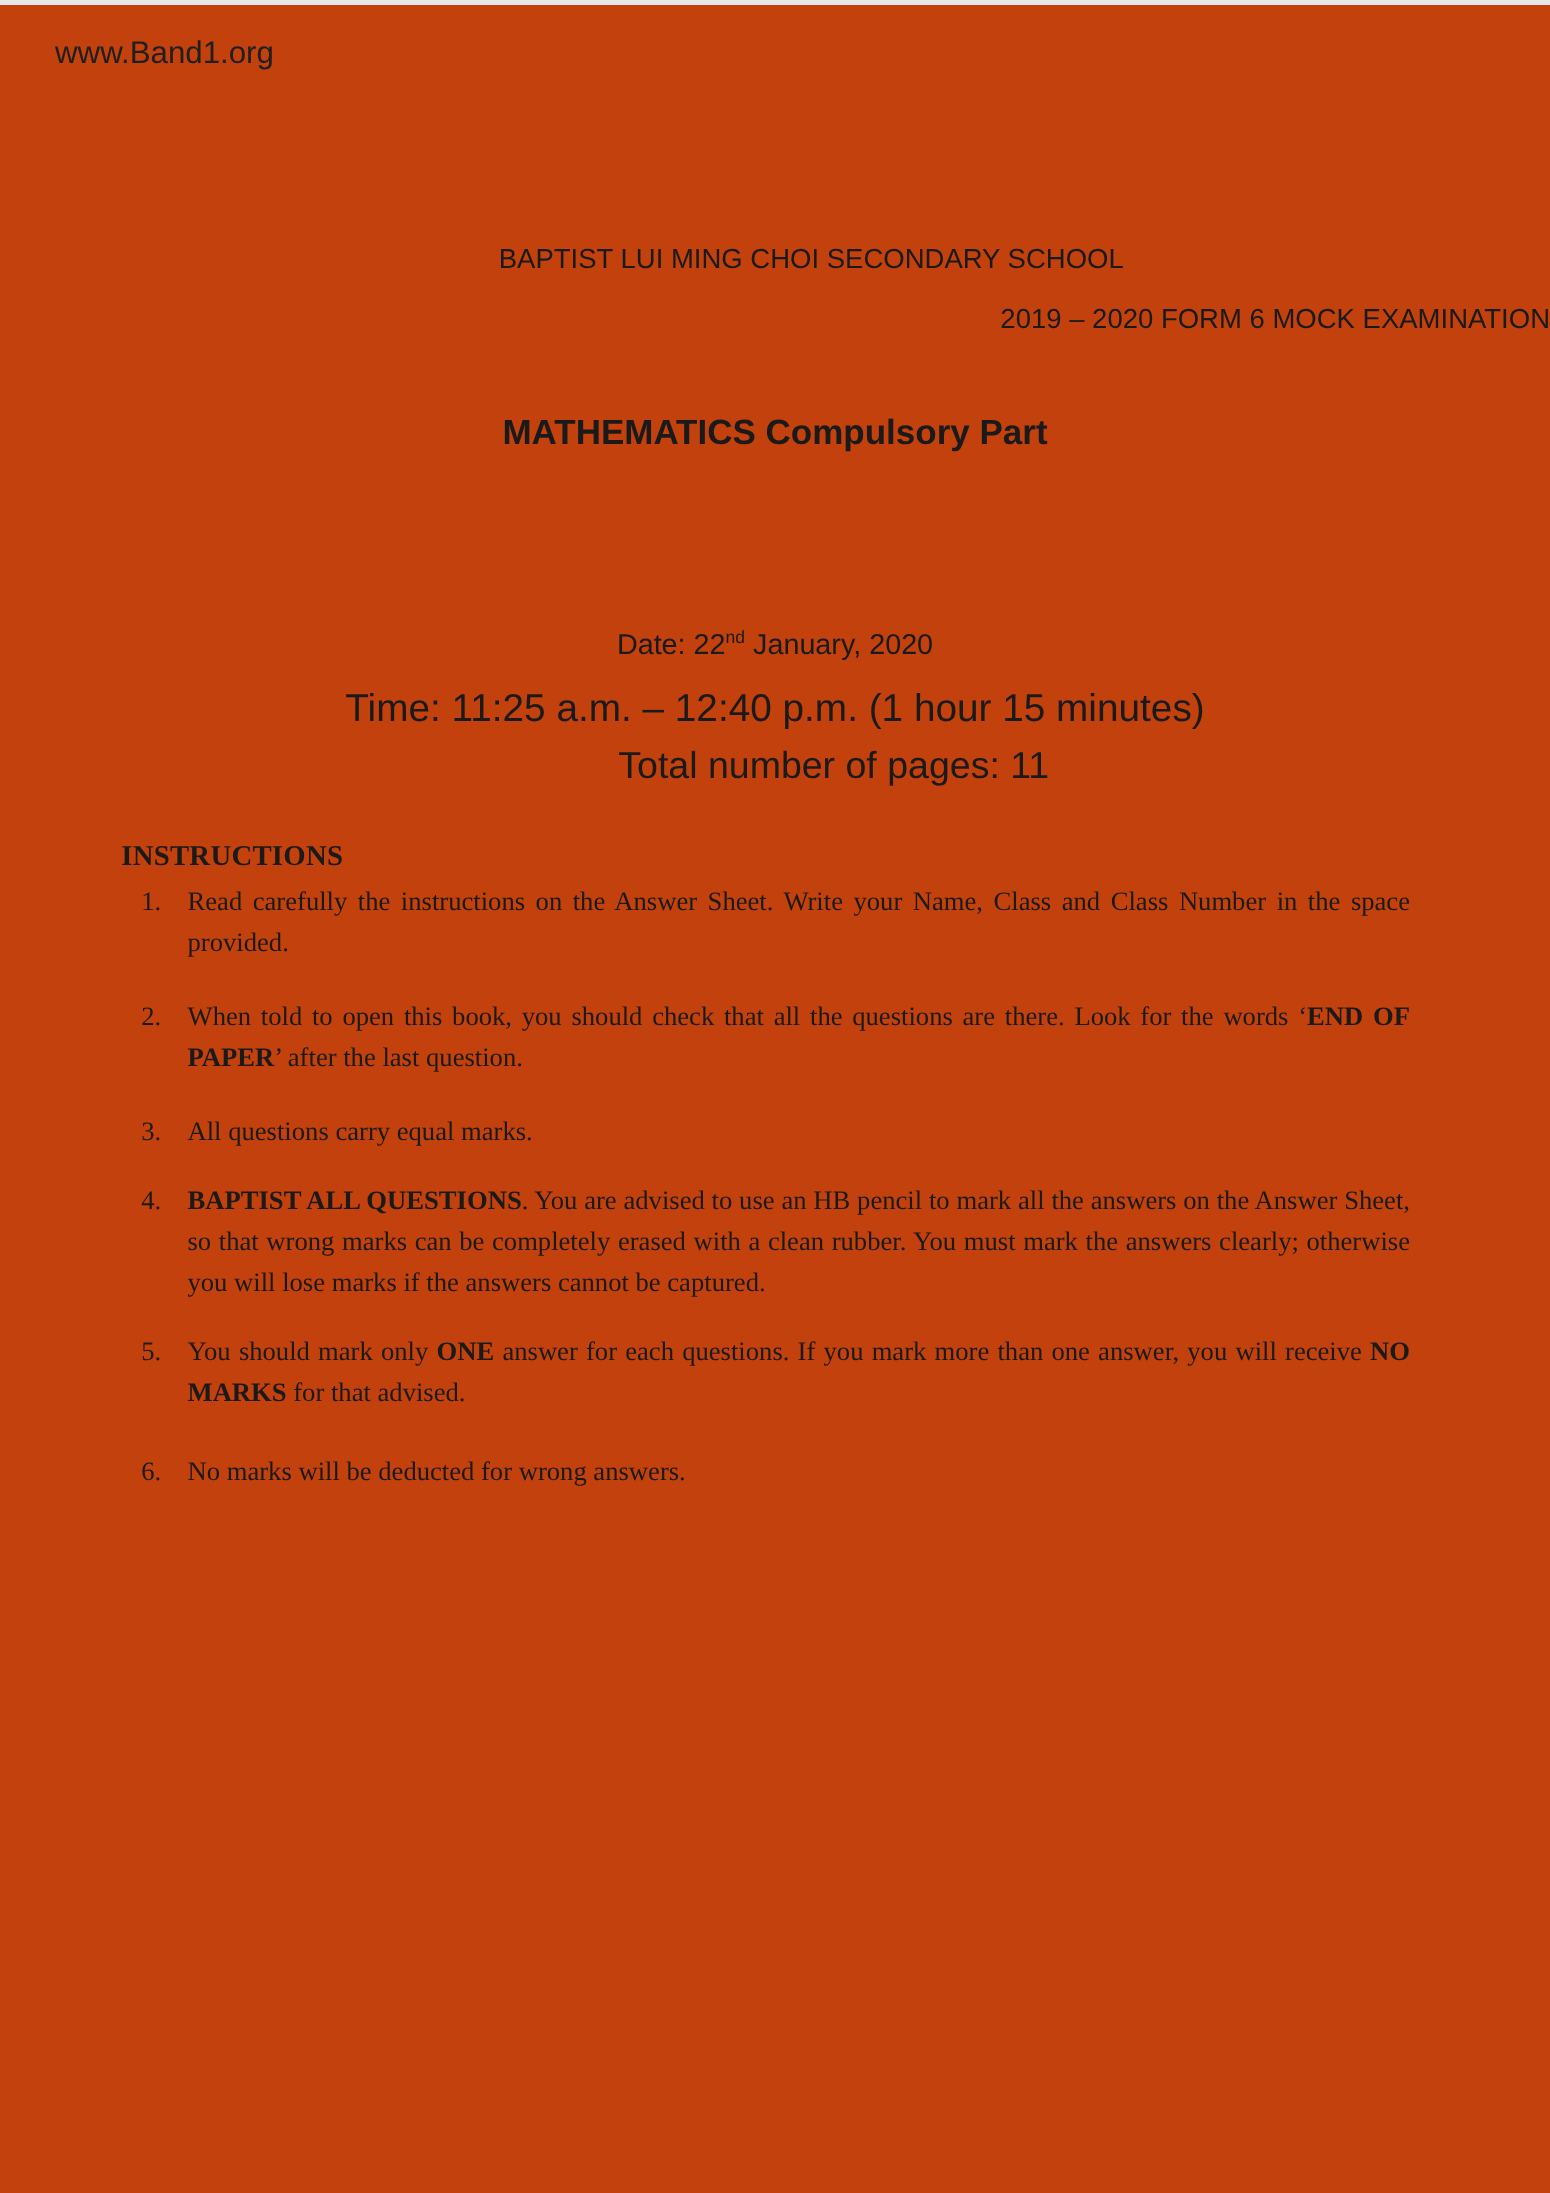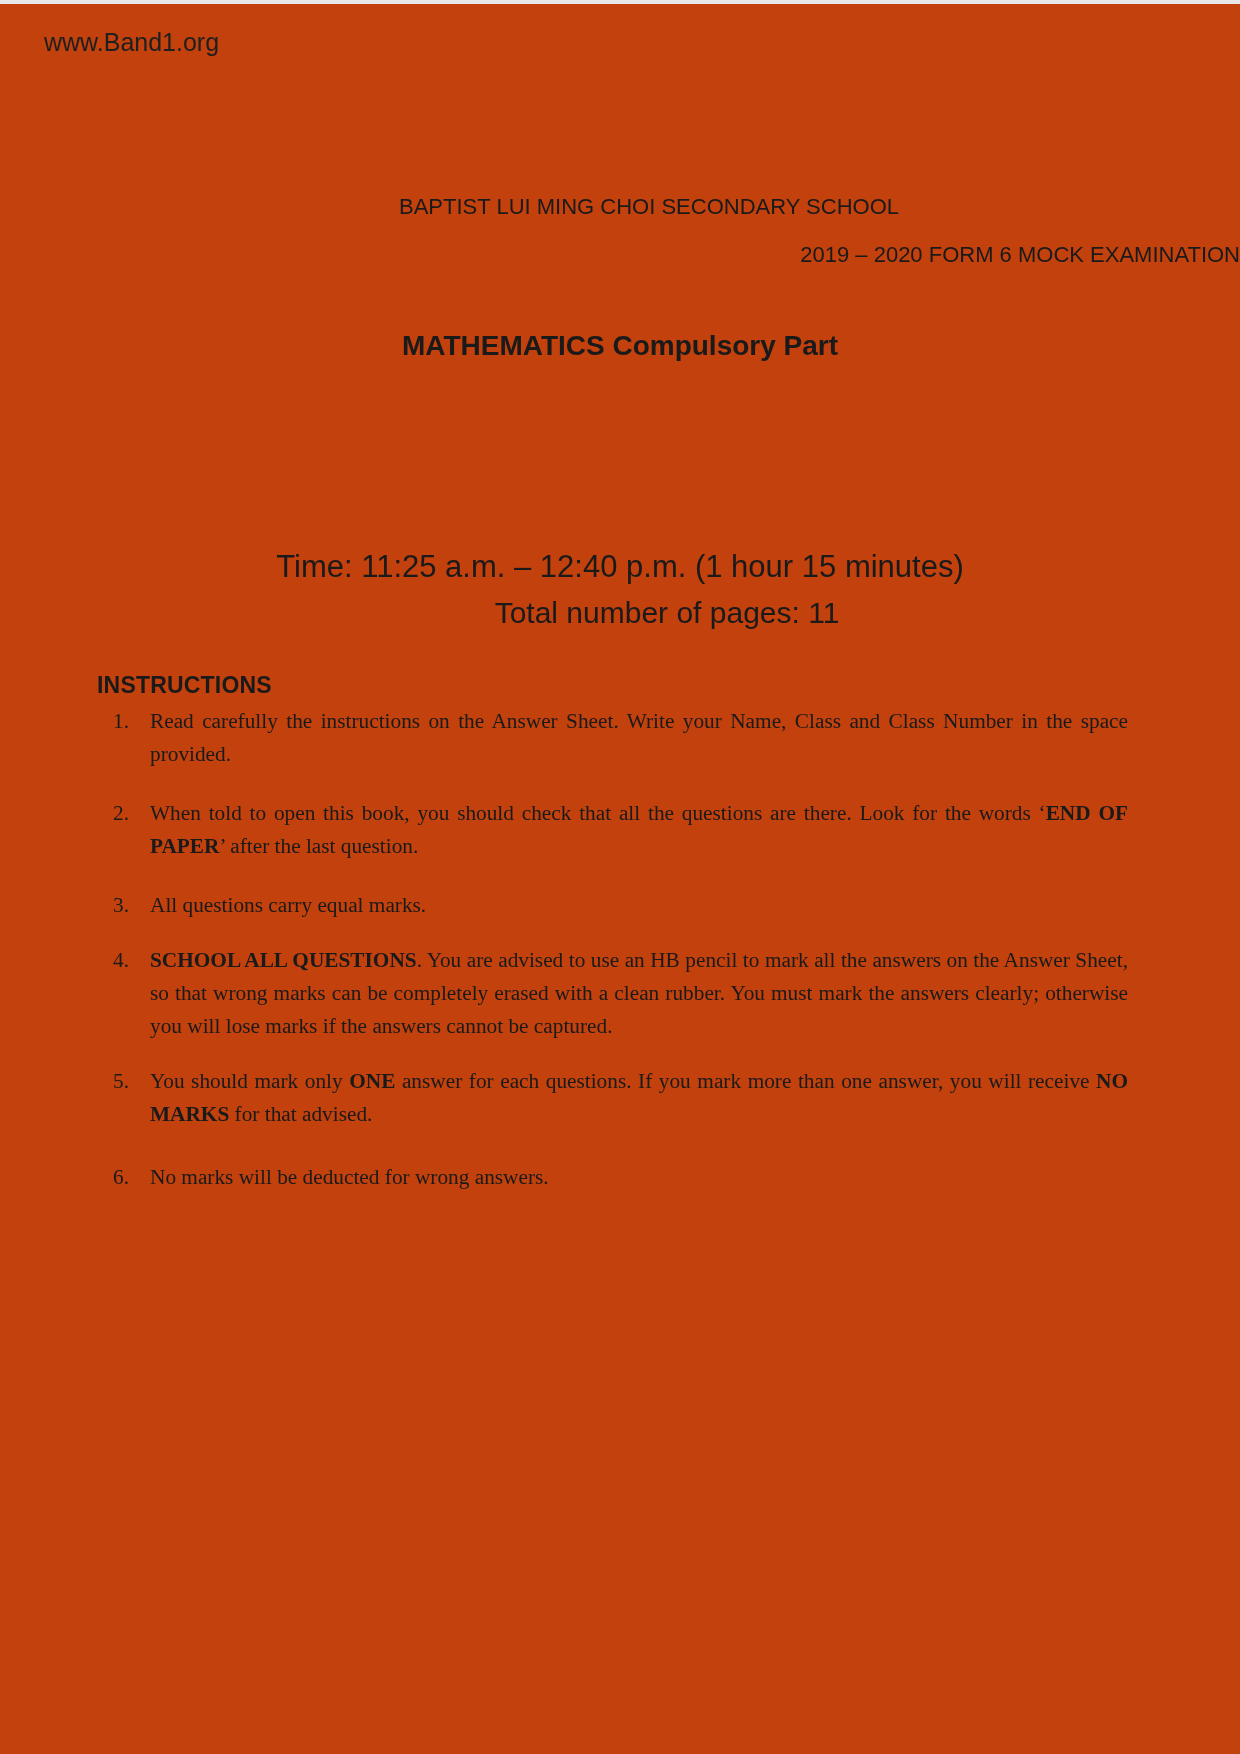--- a/index.html
+++ b/index.html
@@ -38,21 +38,21 @@
   .total   { top: 592px; font-size: 30px; padding-left: 47px; }
   .date sup {
     font-size: 14px;
     vertical-align: super;
     line-height: 0;
   }
   .ins-heading {
     position: absolute;
     left: 97px;
     top: 668px;
-    font-family: Liberation Sans, sans-serif;
+    font-family: Liberation Serif, serif;
     font-weight: bold;
     font-size: 23px;
     letter-spacing: 0.2px;
   }
   .ins-list {
     position: absolute;
     left: 97px;
     top: 701px;
     width: 1031px;
   }
@@ -79,20 +79,21 @@
 <body>
 
 <div class="page">
 
   <div class="watermark">www.Band1.org</div>
 
   <div class="hline school">BAPTIST LUI MING CHOI SECONDARY SCHOOL</div>
   <div class="hline exam">2019 – 2020 FORM 6 MOCK EXAMINATION</div>
   <div class="hline subject">MATHEMATICS Compulsory Part</div>
 
+  <div class="hline date"><span>Date: 22</span><sup>nd</sup><span> January, 2020</span></div>
   <div class="hline time">Time: 11:25 a.m. – 12:40 p.m. (1 hour 15 minutes)</div>
   <div class="hline total">Total number of pages: 11</div>
 
   <div class="ins-heading">INSTRUCTIONS</div>
 
   <div class="ins-list">
 
     <div class="item item-1">
       <span class="inum">1.</span>
       <div class="ibody"><span>Read carefully the instructions on the Answer Sheet. Write your Name, Class and Class Number in the space provided.</span></div>
@@ -103,21 +104,21 @@
       <div class="ibody"><span>When told to open this book, you should check that all the questions are there. Look for the words ‘</span><b>END OF PAPER</b><span>’ after the last question.</span></div>
     </div>
 
     <div class="item item-3">
       <span class="inum">3.</span>
       <div class="ibody"><span>All questions carry equal marks.</span></div>
     </div>
 
     <div class="item item-4">
       <span class="inum">4.</span>
-      <div class="ibody"><b>SCHOOL ALL QUESTIONS</b><span>. You are advised to use an HB pencil to mark all the answers on the Answer Sheet, so that wrong marks can be completely erased with a clean rubber. You must mark the answers clearly; otherwise you will lose marks if the answers cannot be captured.</span></div>
+      <div class="ibody"><b>BAPTIST ALL QUESTIONS</b><span>. You are advised to use an HB pencil to mark all the answers on the Answer Sheet, so that wrong marks can be completely erased with a clean rubber. You must mark the answers clearly; otherwise you will lose marks if the answers cannot be captured.</span></div>
     </div>
 
     <div class="item item-5">
       <span class="inum">5.</span>
       <div class="ibody"><span>You should mark only </span><b>ONE</b><span> answer for each questions. If you mark more than one answer, you will receive </span><b>NO MARKS</b><span> for that advised.</span></div>
     </div>
 
     <div class="item item-6">
       <span class="inum">6.</span>
       <div class="ibody"><span>No marks will be deducted for wrong answers.</span></div>

